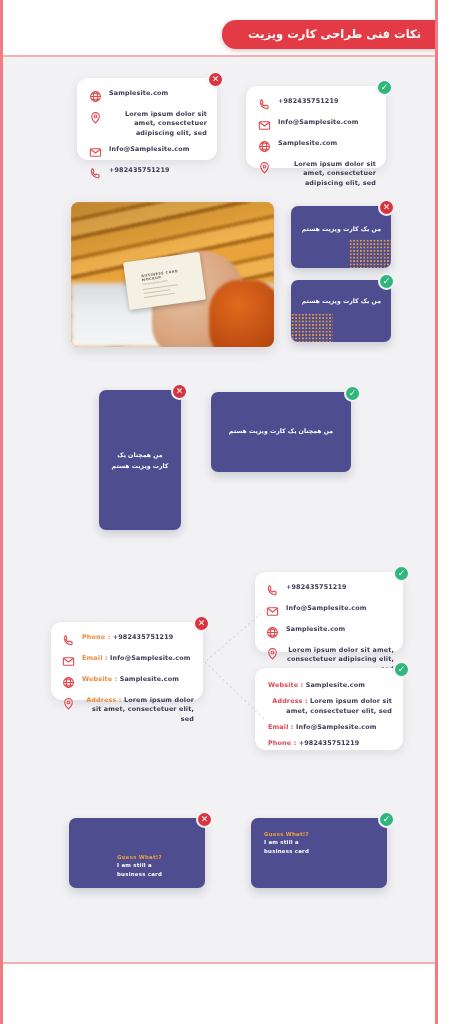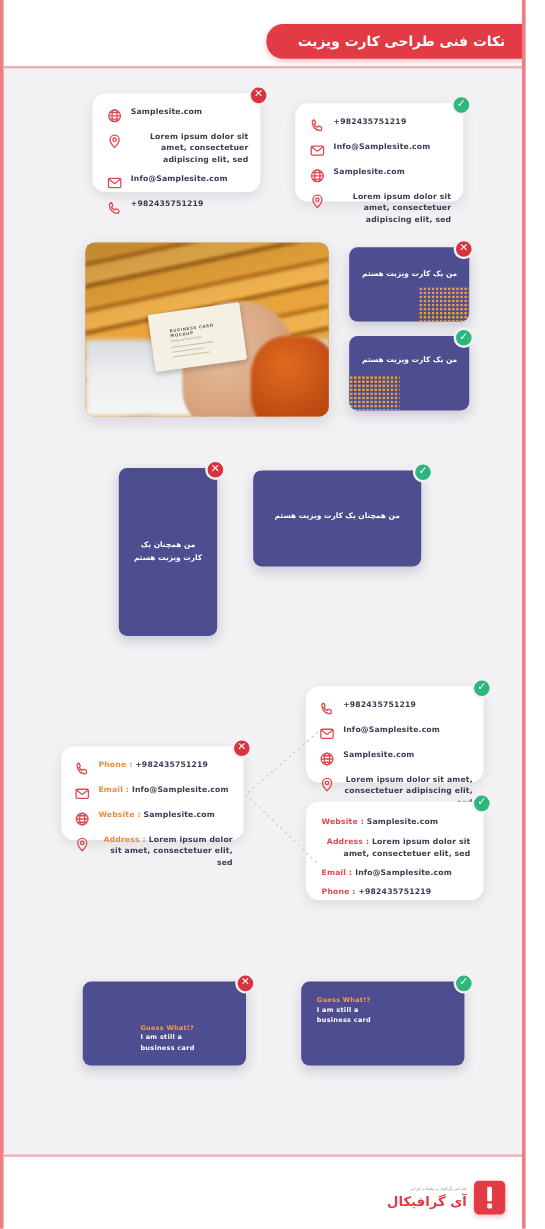--- a/index.html
+++ b/index.html
@@ -422,22 +422,15 @@
     <div class="gw" style="left:13px; top:12px;">
       <div class="g1">Guess What!?</div>
       <div class="g2">I am still a</div>
       <div class="g2">business card</div>
     </div>
   </div>
   <div class="badge good" style="left:375px; top:811px;">✓</div>
 
   <div class="footer">
     <div class="footer-rule"></div>
-    <div class="logo-wrap">
-      <div class="logo-txt">
-        <div class="logo-tag">طراحی گرافیک و تبلیغات ایرانی</div>
-        <div class="logo-name">آی گرافیکال</div>
-      </div>
-      <div class="logo-mark"></div>
-    </div>
   </div>
 
 </div>
 
 </body></html>

